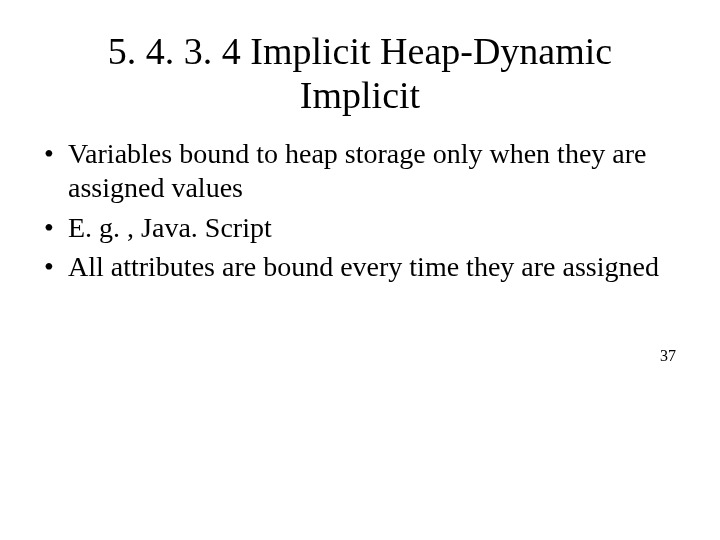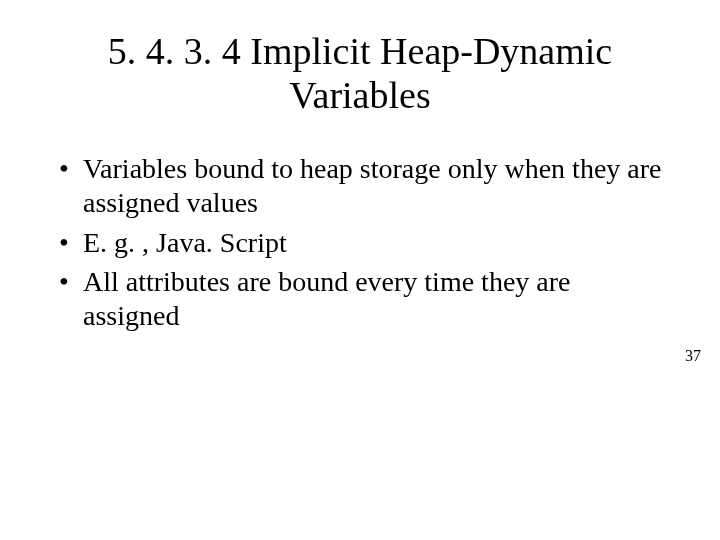--- a/index.html
+++ b/index.html
@@ -27,21 +27,21 @@
     padding-right: 50px;
     font-weight: normal;
   }
   .body {
     padding: 20px 40px 0 40px;
     font-size: 28px;
     line-height: 1.2;
   }
   ul.bullets {
     list-style: none;
-    margin: 15px;
+    margin: 0;
     padding: 0;
   }
   ul.bullets > li {
     position: relative;
     padding-left: 28px;
     margin-bottom: 6px;
   }
   ul.bullets > li::before {
     content: "•";
     position: absolute;
@@ -53,33 +53,33 @@
   .code {
     font-family: "Courier New", Courier, monospace;
     font-size: 25px;
     padding-left: 110px;
     padding-top: 30px;
     white-space: pre;
   }
   .pagenum {
     position: absolute;
     bottom: 20px;
-    right: 19px;
+    right: 44px;
     font-size: 16px;
     font-family: "Times New Roman", Times, serif;
   }
 </style>
 </head>
 <body>
 
 <div class="slide">
 
   <div class="title">
     <span>5. 4. 3. 4 Implicit Heap-Dynamic</span><br>
-    <span>Variables</span>
+    <span>Implicit</span>
   </div>
 
   <div class="body">
     <ul class="bullets">
       <li><span>Variables bound to heap storage only when they are assigned values</span></li>
       <li><span>E. g. , Java. Script</span></li>
       <li><span>All attributes are bound every time they are assigned</span></li>
     </ul>
   </div>
 

